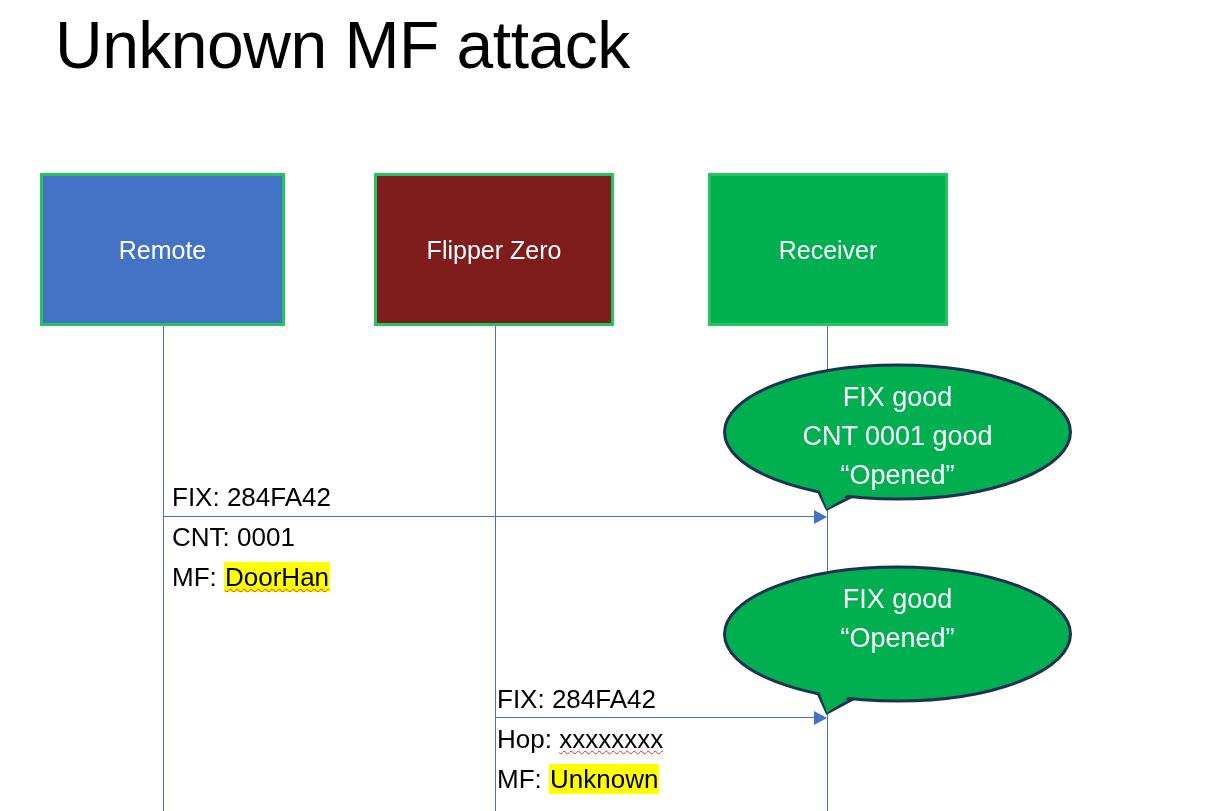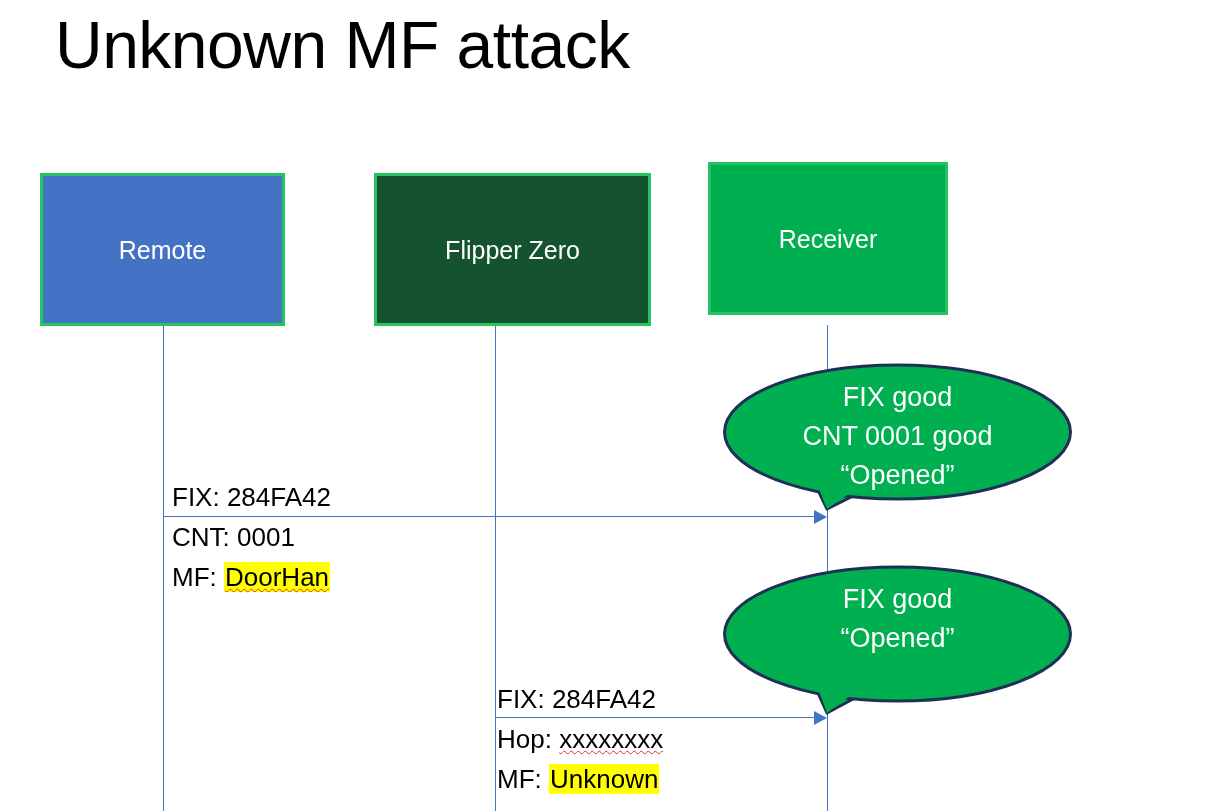--- a/index.html
+++ b/index.html
@@ -122,25 +122,25 @@
   <div class="slide-title">Unknown MF attack</div>
 
   <div class="lifeline" style="left:163px; top:325px; height:486px;"></div>
   <div class="lifeline" style="left:495px; top:325px; height:486px;"></div>
   <div class="lifeline" style="left:827px; top:325px; height:486px;"></div>
 
   <div class="actor-box" style="left:40px; top:173px; width:245px; height:153px; background:#4472C4;">
     <div class="actor-label">Remote</div>
   </div>
 
-  <div class="actor-box" style="left:374px; top:173px; width:277px; height:153px; background:#14532d;">
+  <div class="actor-box" style="left:374px; top:173px; width:240px; height:153px; background:#7f1d1d;">
     <div class="actor-label">Flipper Zero</div>
   </div>
 
-  <div class="actor-box" style="left:708px; top:162px; width:240px; height:153px; background:#00B050;">
+  <div class="actor-box" style="left:708px; top:173px; width:240px; height:153px; background:#00B050;">
     <div class="actor-label">Receiver</div>
   </div>
 
   <div class="arrow-line" style="left:163px; top:516px; width:652px;"></div>
   <div class="arrow-head" style="left:814px; top:510px;"></div>
 
   <div class="arrow-line" style="left:495px; top:717px; width:320px;"></div>
   <div class="arrow-head" style="left:814px; top:711px;"></div>
 
   <div class="msg-label" style="left:172px; top:477px;">

